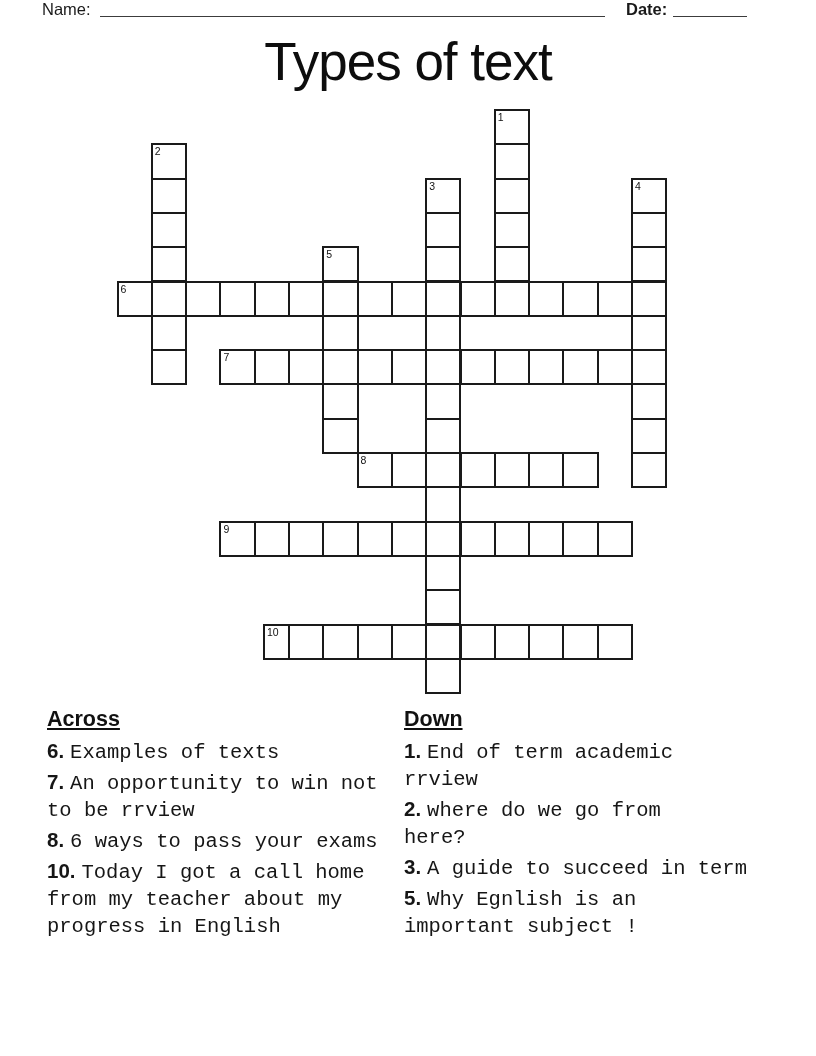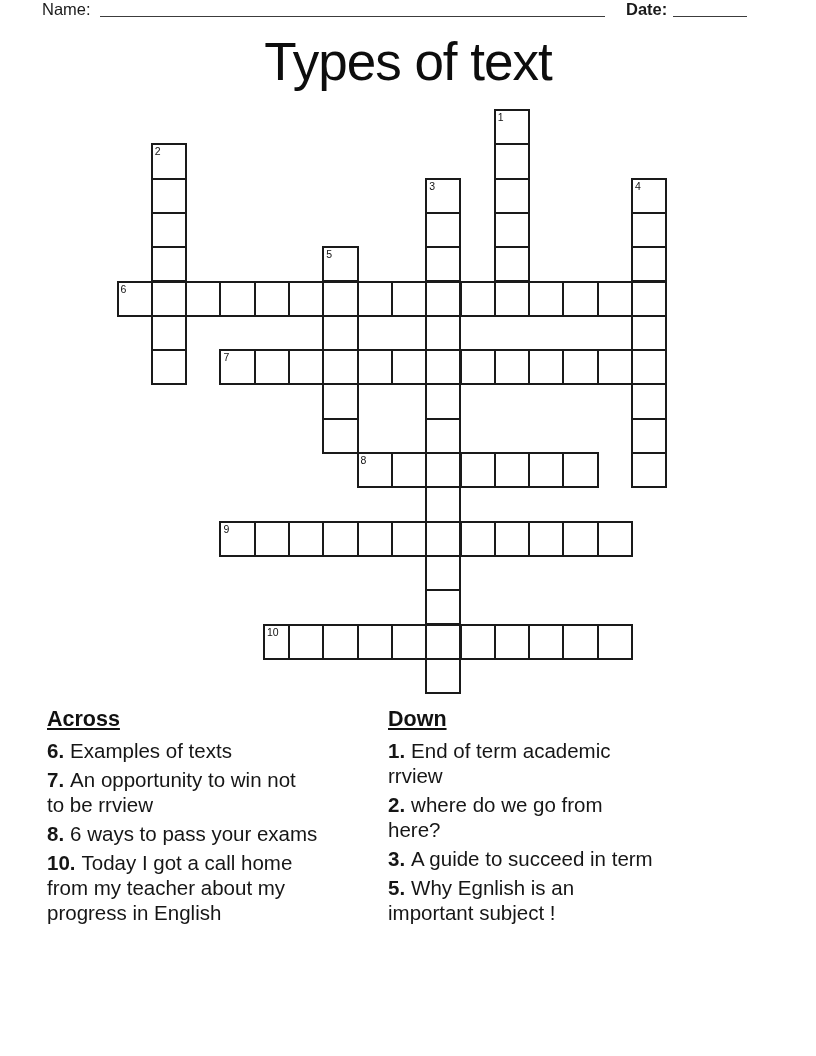--- a/index.html
+++ b/index.html
@@ -60,37 +60,37 @@
     position: absolute;
     top: 0px; left: 2px;
     font-size: 10.5px;
     line-height: 12px;
     color: #111;
   }
 
   
   .clue-col { position: absolute; }
   #across-col { left: 47px;  top: 705px; width: 352px; }
-  #down-col   { left: 388px; top: 705px; width: 370px; }
+  #down-col   { left: 404px; top: 705px; width: 370px; }
   .clue-heading {
     margin: 0;
     font-size: 21.5px;
     line-height: 29px;
     font-weight: 700;
     text-decoration: underline;
     color: #111;
   }
   .clue {
     margin: 4px 0 0 0;
     font-size: 20.5px;
     line-height: 25px;
     color: #161616;
   }
   .clue .num { font-weight: 700; margin-right: 6px; }
-  .clue .txt { white-space: pre-line; }
+  .clue .txt { white-space: pre-line; font-family: Liberation Mono, monospace; }
 </style>
 </head>
 <body>
 
 <div id="page">
 
   <div id="name-label" class="hdr-label">Name:</div>
   <div id="name-line" class="blank-line"></div>
   <div id="date-label" class="hdr-label">Date:</div>
   <div id="date-line" class="blank-line"></div>

